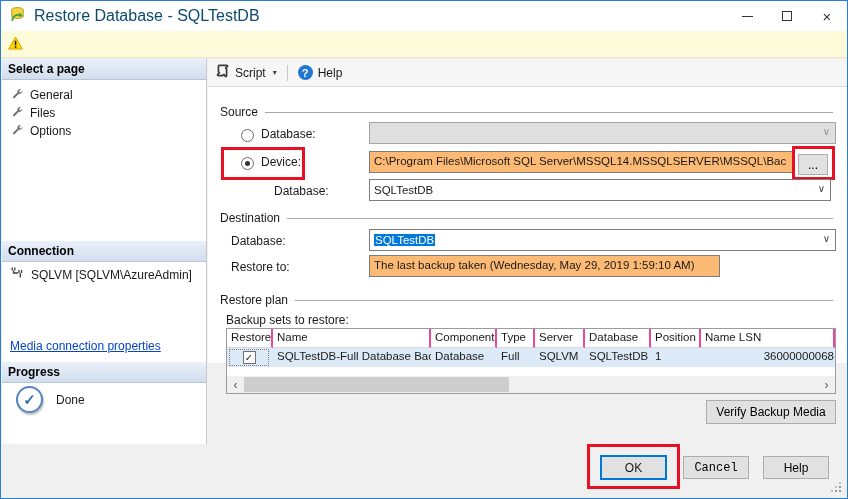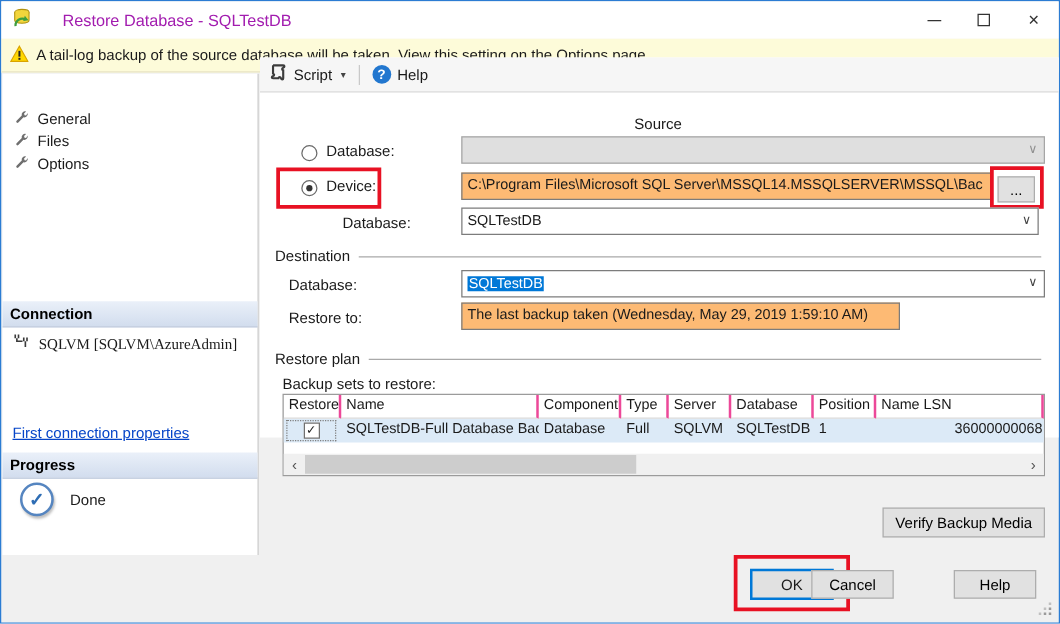--- a/index.html
+++ b/index.html
@@ -5,45 +5,45 @@
   * { box-sizing: border-box; margin: 0; padding: 0; }
   html,body { width: 848px; height: 499px; font-family: "Liberation Sans", sans-serif; }
   .window {
     position: relative; width: 846px; height: 497px; margin: 1px;
     outline: 1px solid #2b7cd3; background: #f0f0f0; font-size: 12px; color: #1a1a1a;
     overflow: hidden;
   }
   
   .titlebar { position: absolute; left:0; top:0; width:100%; height:30px; background:#fff;
     display:flex; align-items:center; padding-left:8px; }
-  .titlebar .title { font-size:13px; margin-left:24px; color:#a21caf; }
+  .titlebar .title { font-size:16px; margin-left:8px; color:#0c4a6e; }
   .win-controls { position:absolute; right:0; top:0; height:30px; display:flex; }
   .win-btn { width:40px; height:30px; display:flex; align-items:center; justify-content:center; color:#333; }
   .min-glyph { width:11px; height:1px; background:#333; }
   .max-glyph { width:10px; height:10px; border:1px solid #333; }
   .close-glyph { font-size:15px; line-height:1; color:#333; }
   
   .banner { position:absolute; left:0; top:30px; width:100%; height:27px; background:#fdfbd9;
     border-bottom:1px solid #e8e4c4; display:flex; align-items:center; padding-left:7px; gap:6px; font-size:12px; }
   
   .sidebar { position:absolute; left:1px; top:58px; width:205px; height:385px; background:#fff;
     border-right:1px solid #c9c9c9; }
   .side-header { position:absolute; left:0; width:100%; height:21px;
     background:linear-gradient(#eaf0f9,#d2ddee); border-bottom:1px solid #b7c4d9;
     font-weight:bold; padding:3px 0 0 6px; color:#000; }
   .page-items { position:absolute; top:27px; left:10px; }
   .page-item { display:flex; align-items:center; gap:7px; height:18px; }
-  .conn-row { position:absolute; top:207px; left:8px; display:flex; align-items:center; gap:7px;font-family:Liberation Serif, serif; }
+  .conn-row { position:absolute; top:207px; left:8px; display:flex; align-items:center; gap:7px; }
   .link { position:absolute; top:280px; left:8px; color:#0645c8; text-decoration:underline; }
   .done-row { position:absolute; top:327px; left:14px; display:flex; align-items:center; gap:13px; }
   .done-circle { width:27px; height:27px; border-radius:50%; border:2px solid #5585c0; background:#fff;
     box-shadow:1px 2px 2px rgba(0,0,0,.25); display:flex; align-items:center; justify-content:center;
     color:#2e6db4; font-weight:bold; font-size:15px; }
   
-  .main { position:absolute; left:207px; top:45px; width:639px; height:304px; background:#fff; }
+  .main { position:absolute; left:207px; top:58px; width:639px; height:304px; background:#fff; }
   .toolbar { position:absolute; left:0; top:0; width:100%; height:28px; background:#f6f6f6;
     border-bottom:1px solid #dcdcdc; display:flex; align-items:center; padding-left:7px; gap:5px; }
   .tool-sep { width:1px; height:16px; background:#c9c9c9; margin:0 5px; }
   .dd-arrow { font-size:8px; color:#444; margin-left:2px; }
   .help-circle { width:15px; height:15px; border-radius:50%; background:#2277cf; color:#fff;
     font-size:11px; font-weight:bold; display:flex; align-items:center; justify-content:center; }
   .group-header { position:absolute; display:flex; align-items:center; gap:7px; left:12px; right:14px; }
   .group-header .rule { flex:1; height:1px; background:#a9a9a9; margin-top:1px; }
   .lbl { position:absolute; white-space:nowrap; }
   .radio { position:absolute; width:13px; height:13px; border:1px solid #6a6a6a; border-radius:50%; background:#fff; }
@@ -115,24 +115,24 @@
   </div>
 
   <div class="banner">
     <span>
       <svg width="15" height="14" viewBox="0 0 16 15">
         <polygon points="8,1 15.3,14 0.7,14" fill="#ffd800" stroke="#d9a300" stroke-width="1"></polygon>
         <rect x="7.2" y="5" width="1.7" height="5" fill="#222"></rect>
         <rect x="7.2" y="11" width="1.7" height="1.7" fill="#222"></rect>
       </svg>
     </span>
-    <span>A tail-log backup of the source database will be taken. View this setting on the Options page.</span>
   </div>
 
   <div class="sidebar">
+    <div class="side-header" style="top:0;">Select a page</div>
     <div class="page-items">
       <div class="page-item">
         <span><svg width="11" height="11" viewBox="0 0 12 12">
               <path d="M11 2.6 A3 3 0 0 1 7.4 6.4 L2.9 10.9 A1.05 1.05 0 0 1 1.4 9.4 L5.9 4.9 A3 3 0 0 1 9.7 1.3 L7.9 3.1 L8.3 4.5 L9.7 4.9 Z" fill="#6f6f6f"></path>
             </svg></span>
         <span>General</span>
       </div>
       <div class="page-item">
         <span><svg width="11" height="11" viewBox="0 0 12 12">
               <path d="M11 2.6 A3 3 0 0 1 7.4 6.4 L2.9 10.9 A1.05 1.05 0 0 1 1.4 9.4 L5.9 4.9 A3 3 0 0 1 9.7 1.3 L7.9 3.1 L8.3 4.5 L9.7 4.9 Z" fill="#6f6f6f"></path>
@@ -149,21 +149,21 @@
 
     <div class="side-header" style="top:182px;">Connection</div>
     <div class="conn-row">
       <span>
         <svg width="14" height="14" viewBox="0 0 14 14">
           <path d="M2.2 1.5 v3 M4.8 1.5 v3 M3.5 4.5 v2.5 h4.5 M9 4 v3 M11.6 4 v3 M10.3 7 v4.5" stroke="#3a3a3a" stroke-width="1.3" fill="none"></path>
         </svg>
       </span>
       <span>SQLVM [SQLVM\AzureAdmin]</span>
     </div>
-    <a class="link" href="#">First connection properties</a>
+    <a class="link" href="#">Media connection properties</a>
 
     <div class="side-header" style="top:303px;">Progress</div>
     <div class="done-row">
       <span class="done-circle">✓</span>
       <span>Done</span>
     </div>
   </div>
 
   <div class="main">
 
@@ -173,21 +173,21 @@
             <path d="M3.2 1.2 h7.6 c1.2 0 1.2 1.3 0 1.7 c-1.1 .4 -1.1 1.5 0 1.9 v6 c0 1.2 -1.3 1.2 -1.7 0 c-.4 -1.1 -1.5 -1.1 -1.9 0 H3.2 c-1.2 0 -1.2 -1.3 0 -1.7 c1.1 -.4 1.1 -1.5 0 -1.9 v-6" fill="none" stroke="#3c3c3c" stroke-width="1.6"></path>
           </svg>
       </span>
       <span>Script</span>
       <span class="dd-arrow">▾</span>
       <span class="tool-sep"></span>
       <span class="help-circle">?</span>
       <span>Help</span>
     </div>
 
-    <div class="group-header" style="top:46px;flex-direction:column;">
+    <div class="group-header" style="top:46px;">
       <span>Source</span>
       <div class="rule"></div>
     </div>
     <span class="radio" style="left:33px; top:70px;"></span>
     <span class="lbl" style="left:53px; top:68px;">Database:</span>
     <div class="combo disabled" style="left:161px; top:63px; width:467px;">
       <span class="chev">∨</span>
     </div>
 
     <div class="red-box" style="left:13px; top:88px; width:84px; height:33px;"></div>
@@ -246,22 +246,22 @@
         <div class="cell c6">1</div>
         <div class="cell c7 lsn">36000000068</div>
       </div>
       <div class="hscroll">
         <span class="scroll-arrow" style="margin-right:auto;">‹</span>
         <span class="scroll-thumb"></span>
         <span class="scroll-arrow">›</span>
       </div>
     </div>
 
-    <div class="btn" style="position:absolute; left:498px; top:341px; width:130px; height:24px;margin-top:19px;">Verify Backup Media</div>
+    <div class="btn" style="position:absolute; left:498px; top:341px; width:130px; height:24px;">Verify Backup Media</div>
   </div>
 
   <div class="red-box" style="left:586px; top:443px; width:93px; height:45px;"></div>
   <div class="ok-btn">OK</div>
-  <div class="btn footer-btn" style="left:648px; top:455px;">Cancel</div>
+  <div class="btn footer-btn" style="left:682px; top:455px;font-family:Liberation Mono, monospace;">Cancel</div>
   <div class="btn footer-btn" style="left:762px; top:455px;">Help</div>
   <div class="grip"></div>
 
 </div>
 
 </body></html>

